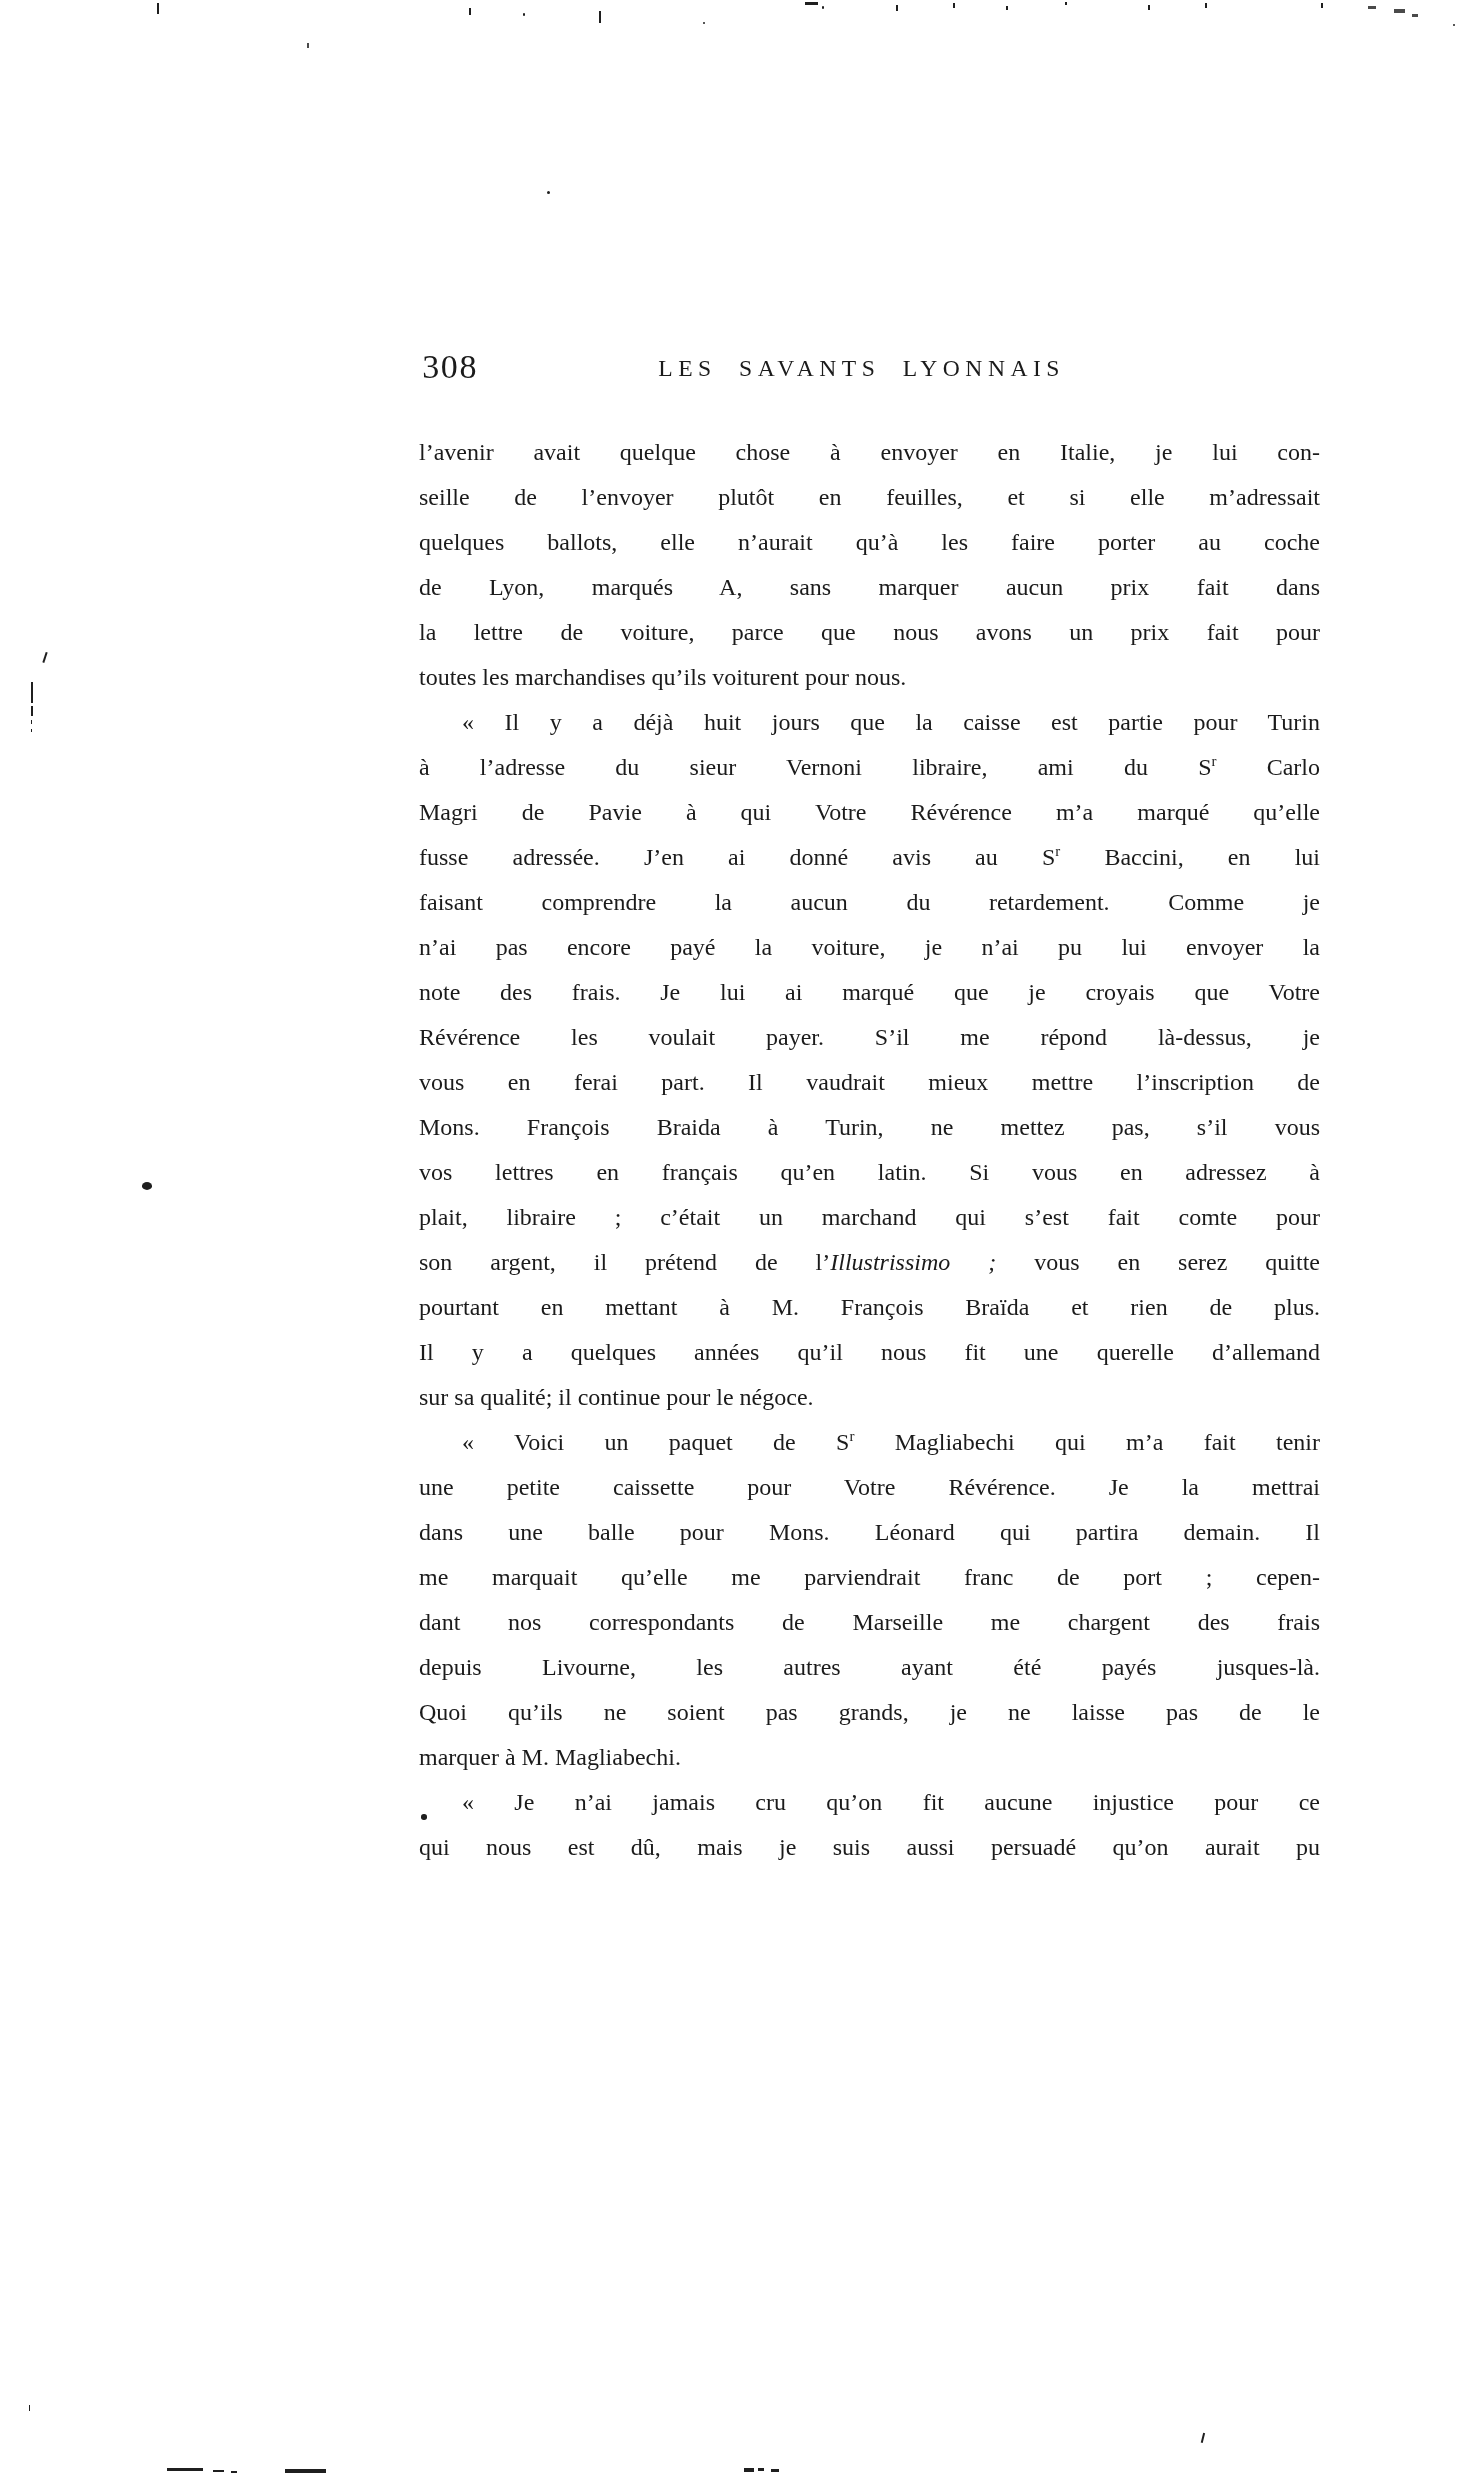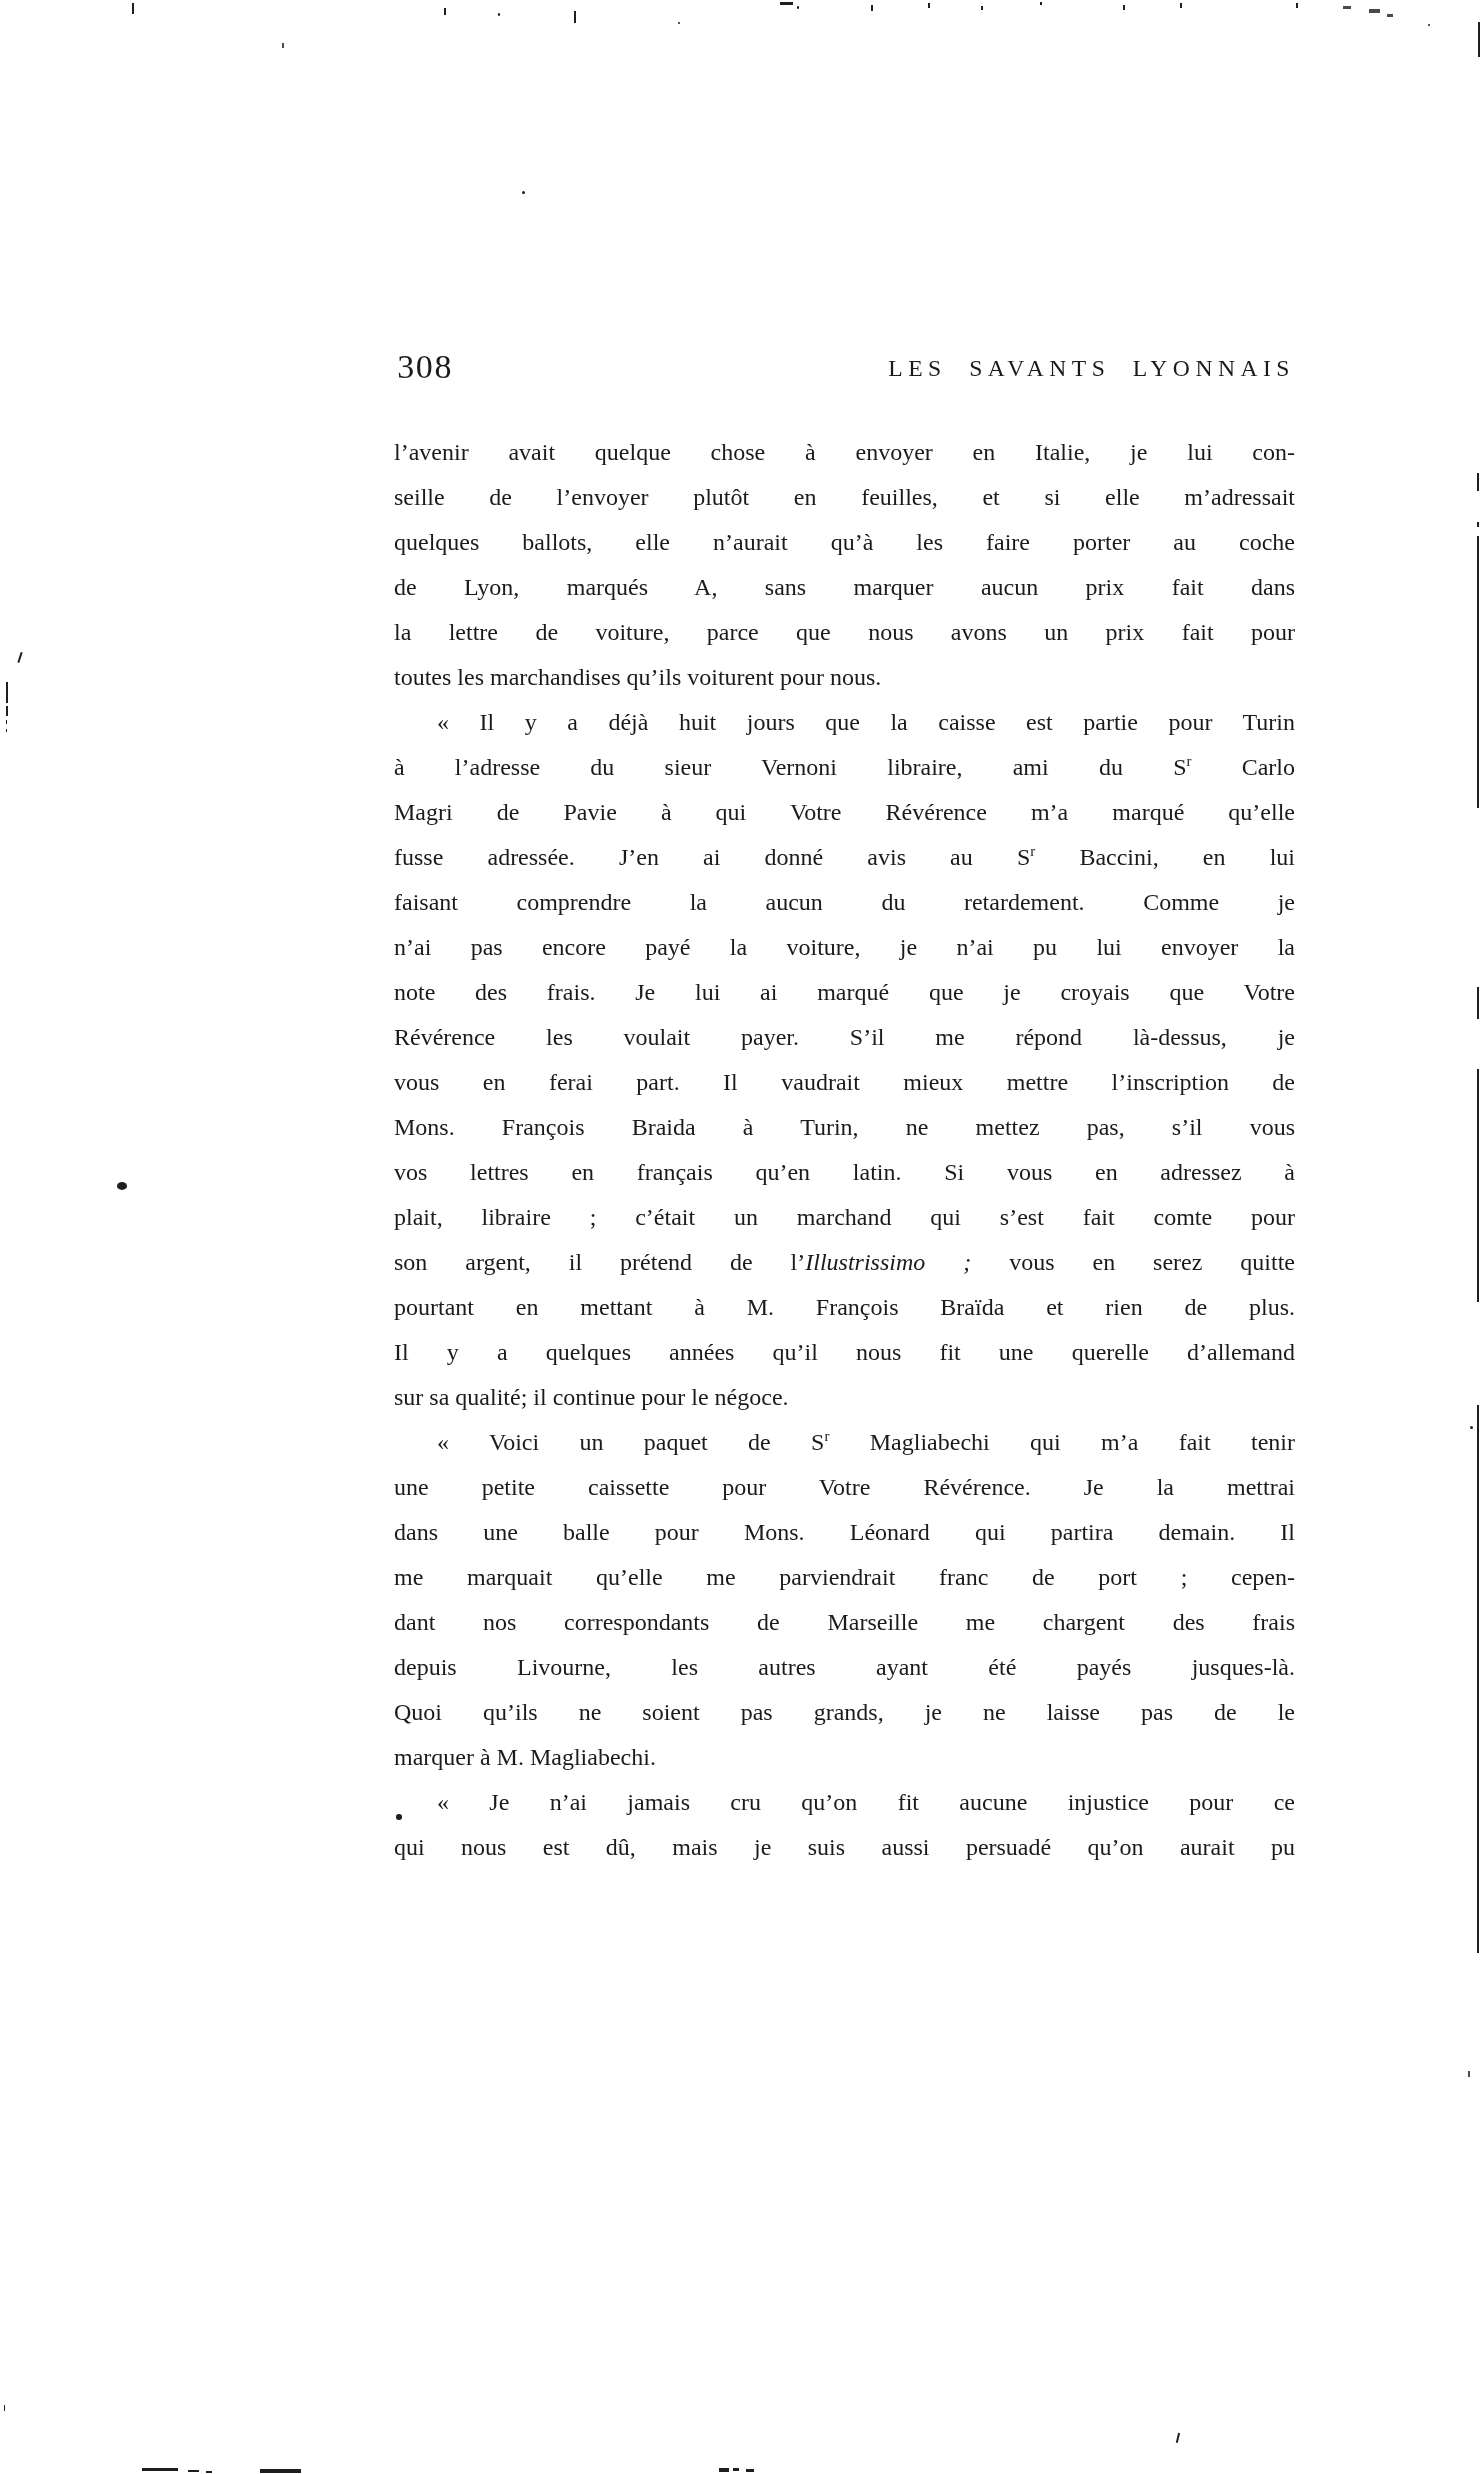--- a/index.html
+++ b/index.html
@@ -5,31 +5,31 @@
 <style>
   html, body { margin: 0; padding: 0; }
   body {
     width: 1480px; height: 2475px;
     background: #ffffff;
     font-family: "Liberation Serif", "DejaVu Serif", serif;
     color: #1b1b1b;
     position: relative;
     overflow: hidden;
   }
-  .page { position: absolute; inset: 0; }
+  .page { position: absolute; inset: 0; margin-left: 25px; }
 
   
   .header { position: absolute; left: 394px; top: 348px; width: 901px; height: 49px; }
   .page-number {
     position: absolute; left: 3.2px; top: 0;
     font-size: 34px; letter-spacing: 1.6px;
   }
   .running-title {
     position: absolute; left: -15.8px; right: 0; top: 7px;
-    text-align: right;
+    text-align: center;
     font-size: 23.6px; letter-spacing: 5.5px; word-spacing: 11px;
   }
 
   
   .body-text {
     position: absolute; left: 394px; top: 430px; width: 901px;
     font-size: 24px; line-height: 45px;
     text-justify: inter-word;
   }
   .para { margin: 0; }

